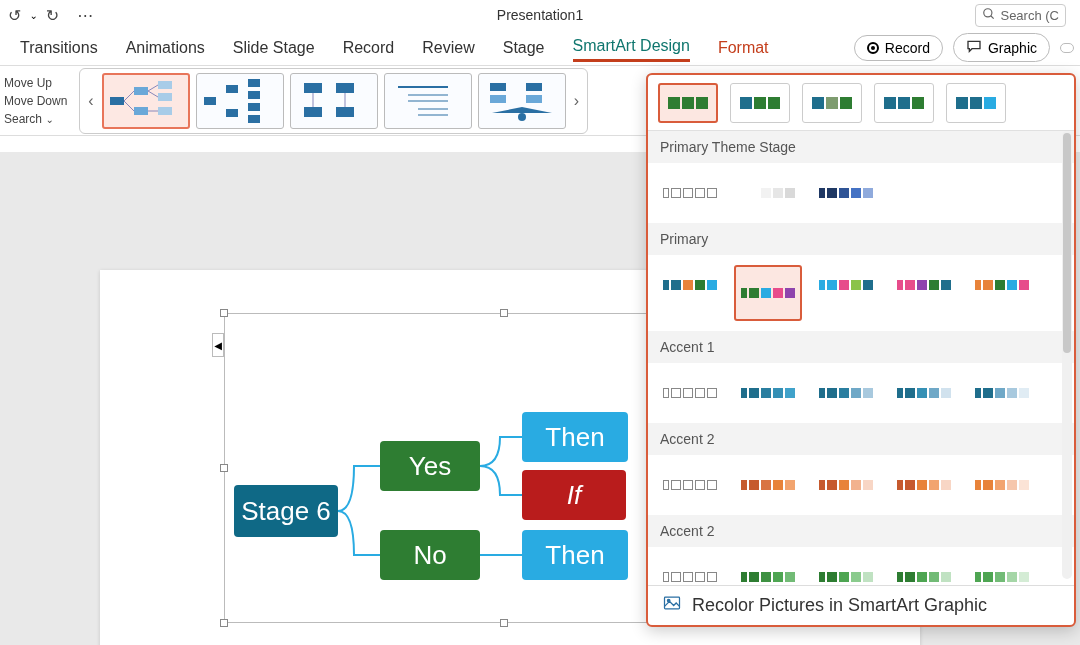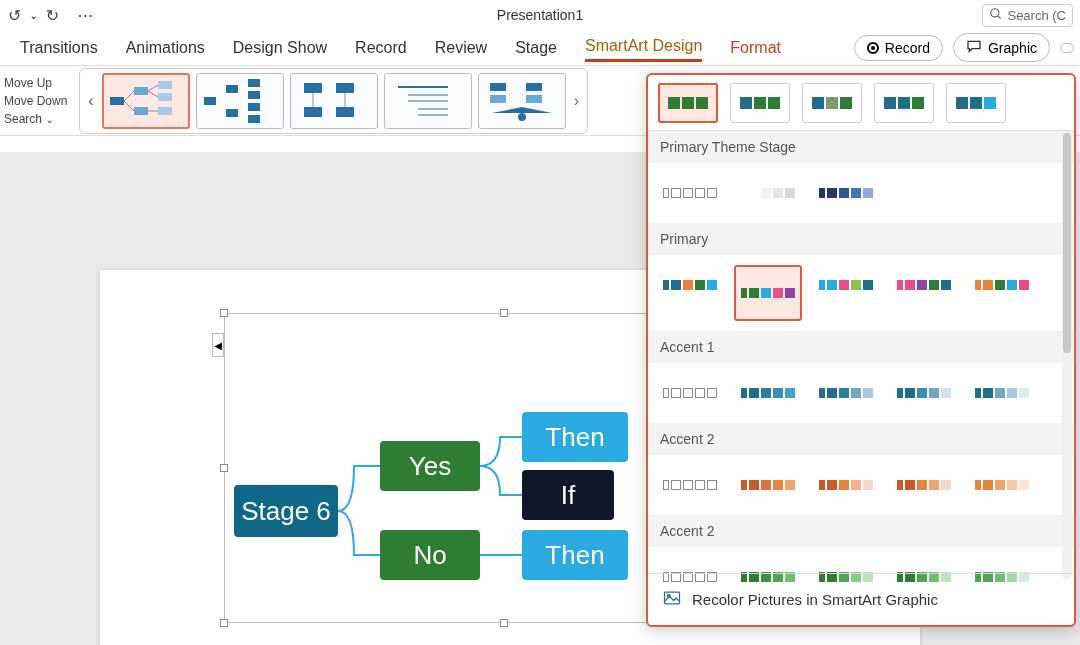--- a/index.html
+++ b/index.html
@@ -2,29 +2,29 @@
 <html><head>
 <meta charset="utf-8">
 <style>
   * { box-sizing: border-box; margin: 0; padding: 0; font-family: -apple-system, BlinkMacSystemFont, "Segoe UI", sans-serif; }
   body { width: 1080px; height: 645px; background: #fff; overflow: hidden; position: relative; }
 
   
   .titlebar { height: 30px; display: flex; align-items: center; position: relative; background: #fff; }
   .titlebar .left-controls { display: flex; align-items: center; gap: 8px; padding-left: 8px; }
   .titlebar .title { position: absolute; left: 50%; transform: translateX(-50%); font-size: 14px; color: #333; }
-  .titlebar .right-controls { margin-left: auto; display: flex; align-items: center; gap: 6px; padding-right: 7px; }
+  .titlebar .right-controls { margin-left: auto; display: flex; align-items: center; gap: 6px; padding-right: 14px; }
   .undo-btn, .redo-btn, .more-btn { cursor: pointer; color: #444; font-size: 16px; display: flex; align-items: center; }
   .chev-sm { font-size: 10px; }
   .search-box { display: flex; align-items: center; border: 1px solid #ccc; border-radius: 4px; padding: 2px 6px; font-size: 13px; color: #666; gap: 4px; }
 
   
   .ribbon-tabs { display: flex; align-items: center; height: 36px; padding-left: 20px; gap: 28px; border-bottom: 1px solid #ddd; position: relative; }
   .ribbon-tabs .tab { font-size: 16px; color: #333; cursor: pointer; padding: 4px 0; }
-  .ribbon-tabs .tab.active { color: #a16207; border-bottom: 3px solid #c43e1c; font-weight: 500; }
+  .ribbon-tabs .tab.active { color: #0f766e; border-bottom: 3px solid #c43e1c; font-weight: 500; }
   .ribbon-right { margin-left: auto; display: flex; align-items: center; gap: 10px; padding-right: 6px; }
   .pill-btn { display: flex; align-items: center; gap: 6px; border: 1px solid #bbb; border-radius: 18px; padding: 4px 12px; font-size: 14px; cursor: pointer; background: #fff; }
   .rec-dot { width: 12px; height: 12px; border-radius: 50%; border: 2px solid #000; display:inline-block; position:relative; }
   .rec-dot::after { content:""; position:absolute; inset:2px; background:#000; border-radius:50%; }
 
   
   .ribbon-body { height: 70px; background: #fff; border-bottom: 1px solid #ddd; display: flex; align-items: center; gap: 12px; padding-left: 4px; position: relative; }
   .move-stack { display: flex; flex-direction: column; font-size: 12px; color: #444; gap: 4px; }
   .layout-gallery { display: flex; align-items: center; gap: 6px; border: 1px solid #ccc; border-radius: 6px; padding: 4px 6px; background:#fff; }
   .gal-nav { font-size: 16px; color: #666; cursor:pointer; padding: 0 2px; }
@@ -45,37 +45,37 @@
   .h-bl { left:-4px; bottom:-4px; } .h-br { right:-4px; bottom:-4px; }
   .h-tm { left:50%; top:-4px; margin-left:-4px; } .h-bm { left:50%; bottom:-4px; margin-left:-4px; }
   .h-ml { left:-4px; top:50%; margin-top:-4px; } .h-mr { right:-4px; top:50%; margin-top:-4px; }
   .text-pane-toggle { position:absolute; left:-12px; top:20px; width:12px; height:24px; background:#fff; border:1px solid #bbb; display:flex; align-items:center; justify-content:center; font-size:10px; cursor:pointer; }
 
   .sa-box { position:absolute; color:#fff; display:flex; align-items:center; justify-content:center; font-size:26px; border-radius:4px; }
   .sa-stage { left: 10px; top: 172px; width: 104px; height: 52px; background:#0f6986; font-size: 26px;}
   .sa-yes   { left: 156px; top: 128px; width: 100px; height: 50px; background:#2e7d32; }
   .sa-no    { left: 156px; top: 217px; width: 100px; height: 50px; background:#2e7d32; }
   .sa-then1 { left: 298px; top: 99px;  width: 106px; height: 50px; background:#29abe2; }
-  .sa-if    { left: 298px; top: 157px; width: 92px; height: 50px; background:#0f172a; }
+  .sa-if    { left: 298px; top: 157px; width: 104px; height: 50px; background:#b91c1c;font-style:italic; }
   .sa-then2 { left: 298px; top: 217px; width: 106px; height: 50px; background:#29abe2; }
 
   
   .color-panel { position:absolute; left: 646px; top: 73px; width: 430px; height: 554px; background:#fff; border:2px solid #d95c3b; border-radius:6px; box-shadow:0 4px 16px rgba(0,0,0,0.2); z-index:100; overflow:hidden; }
   .style-row { height: 56px; border-bottom:1px solid #e0e0e0; display:flex; align-items:center; padding: 0 10px; gap: 12px; }
   .style-thumb { width: 60px; height: 40px; border:1px solid #ccc; border-radius:3px; display:flex; align-items:center; justify-content:center; cursor:pointer; }
   .style-thumb.sel { border:2px solid #d95c3b; background:#fce7e1; }
   .mini-row { display:flex; gap:2px; }
   .mini-box { width:10px; height:10px; }
 
   .section-label { padding: 8px 12px; font-size: 14px; color: #555; background: #f3f3f3; }
   .swatch-row { display:flex; padding: 10px 8px; gap: 10px; }
   .swatch { width: 68px; height: 40px; border-radius:3px; display:flex; align-items:center; justify-content:center; cursor:pointer; }
   .swatch.sel { border:2px solid #d95c3b; background:#fce7e1; padding:4px; height:56px; }
 
-  .panel-footer { position:absolute; bottom:0; left:0; right:0; height:52px; border-top:1px solid #ddd; display:flex; align-items:center; padding:0 14px; gap:10px; font-size:15px; color:#333; cursor:pointer; }
+  .panel-footer { position:absolute; bottom:0; left:0; right:0; height:40px; border-top:1px solid #ddd; display:flex; align-items:center; padding:0 14px; gap:10px; font-size:18px; color:#333; cursor:pointer; }
   .scrollbar { position:absolute; right:2px; top:56px; bottom:46px; width:10px; background:#f0f0f0; border-radius:5px; }
   .scroll-thumb { position:absolute; left:1px; top:2px; width:8px; height:220px; background:#c8c8c8; border-radius:4px; }
 
   
   .lt svg { width: 80px; height: 48px; }
 </style>
 </head>
 <body>
 
 <div class="titlebar">
@@ -95,21 +95,21 @@
           </svg>
       </span>
       <span>Search (C</span>
     </div>
   </div>
 </div>
 
 <div class="ribbon-tabs">
   <div class="tab">Transitions</div>
   <div class="tab">Animations</div>
-  <div class="tab">Design Show</div>
+  <div class="tab">Slide Stage</div>
   <div class="tab">Record</div>
   <div class="tab">Review</div>
   <div class="tab">Stage</div>
   <div class="tab active">SmartArt Design</div>
   <div class="tab" style="color:#c43e1c">Format</div>
   <div class="ribbon-right">
     <div class="pill-btn">
       <span class="rec-dot"></span>
       <span>Record</span>
     </div>

